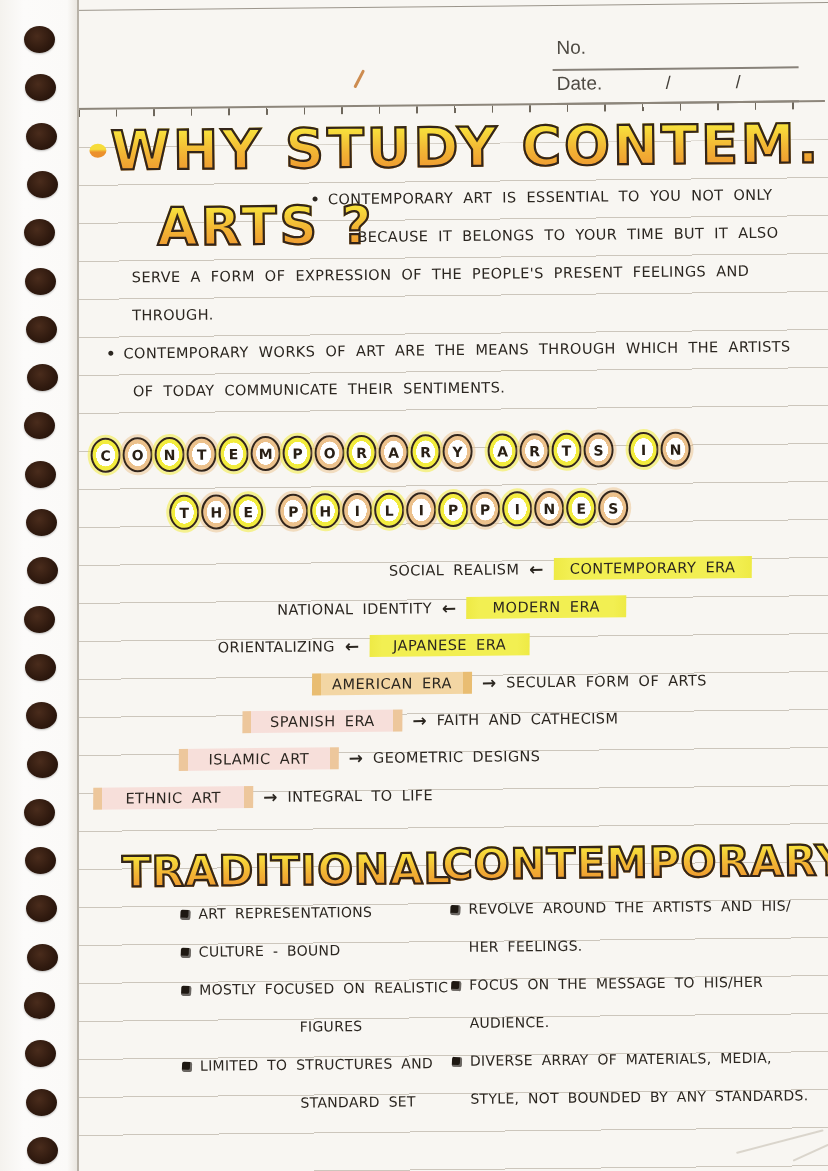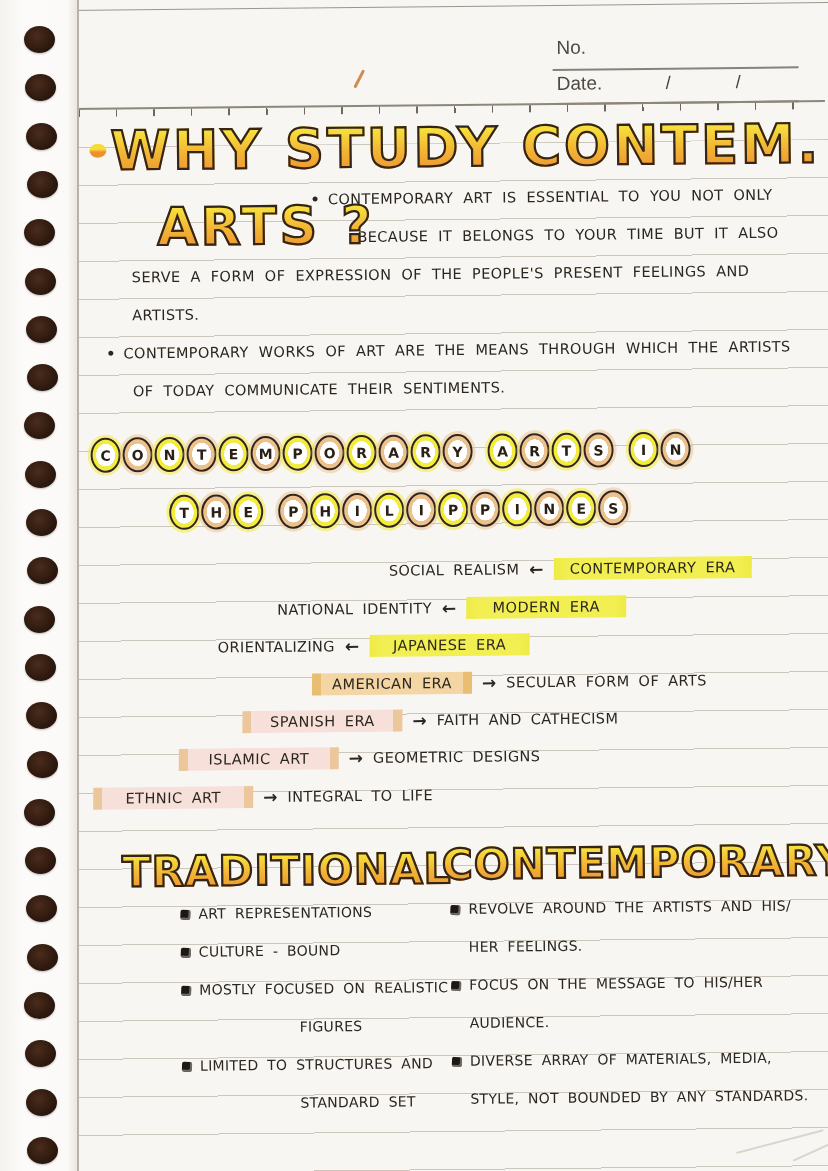--- a/index.html
+++ b/index.html
@@ -124,21 +124,21 @@
     <div class="first-line"></div>
     <div class="ticks"></div>
 
     <div class="title-bullet" style="left:21px;top:148px;"></div>
     <div class="big-title" style="left:42px;top:124px;font-size:54px;">WHY STUDY CONTEM.</div>
     <div class="big-title" style="left:88px;top:202px;font-size:52px;">ARTS ?</div>
 
     <div class="hand" style="left:242px;top:198px;"><span class="dot-bullet">•</span><span>CONTEMPORARY ART IS ESSENTIAL TO YOU NOT ONLY</span></div>
     <div class="hand" style="left:288px;top:236px;">BECAUSE IT BELONGS TO YOUR TIME BUT IT ALSO</div>
     <div class="hand" style="left:62px;top:274px;">SERVE A FORM OF EXPRESSION OF THE PEOPLE'S PRESENT FEELINGS AND</div>
-    <div class="hand" style="left:62px;top:312px;">ARTISTS.</div>
+    <div class="hand" style="left:62px;top:312px;">THROUGH.</div>
     <div class="hand" style="left:36px;top:350px;"><span class="dot-bullet">•</span><span>CONTEMPORARY WORKS OF ART ARE THE MEANS THROUGH WHICH THE ARTISTS</span></div>
     <div class="hand" style="left:62px;top:388px;">OF TODAY COMMUNICATE THEIR SENTIMENTS.</div>
 
     <div class="bubble-line" style="left:18px;top:442px;"><span class="bubble-letter ring-yellow">C</span><span class="bubble-letter ring-peach">O</span><span class="bubble-letter ring-yellow">N</span><span class="bubble-letter ring-peach">T</span><span class="bubble-letter ring-yellow">E</span><span class="bubble-letter ring-peach">M</span><span class="bubble-letter ring-yellow">P</span><span class="bubble-letter ring-peach">O</span><span class="bubble-letter ring-yellow">R</span><span class="bubble-letter ring-peach">A</span><span class="bubble-letter ring-yellow">R</span><span class="bubble-letter ring-peach">Y</span><span class="bubble-space"></span><span class="bubble-letter ring-yellow">A</span><span class="bubble-letter ring-peach">R</span><span class="bubble-letter ring-yellow">T</span><span class="bubble-letter ring-peach">S</span><span class="bubble-space"></span><span class="bubble-letter ring-yellow">I</span><span class="bubble-letter ring-peach">N</span></div>
     <div class="bubble-line" style="left:96px;top:500px;"><span class="bubble-letter ring-yellow">T</span><span class="bubble-letter ring-peach">H</span><span class="bubble-letter ring-yellow">E</span><span class="bubble-space"></span><span class="bubble-letter ring-peach">P</span><span class="bubble-letter ring-yellow">H</span><span class="bubble-letter ring-peach">I</span><span class="bubble-letter ring-yellow">L</span><span class="bubble-letter ring-peach">I</span><span class="bubble-letter ring-yellow">P</span><span class="bubble-letter ring-peach">P</span><span class="bubble-letter ring-yellow">I</span><span class="bubble-letter ring-peach">N</span><span class="bubble-letter ring-yellow">E</span><span class="bubble-letter ring-peach">S</span></div>
 
     <div class="timeline-row" style="left:316px;top:567px;">
       <span class="tl-text">SOCIAL REALISM</span>
       <span class="tl-arrow">←</span>
       <span class="era-box hl-yellow">CONTEMPORARY ERA</span>

